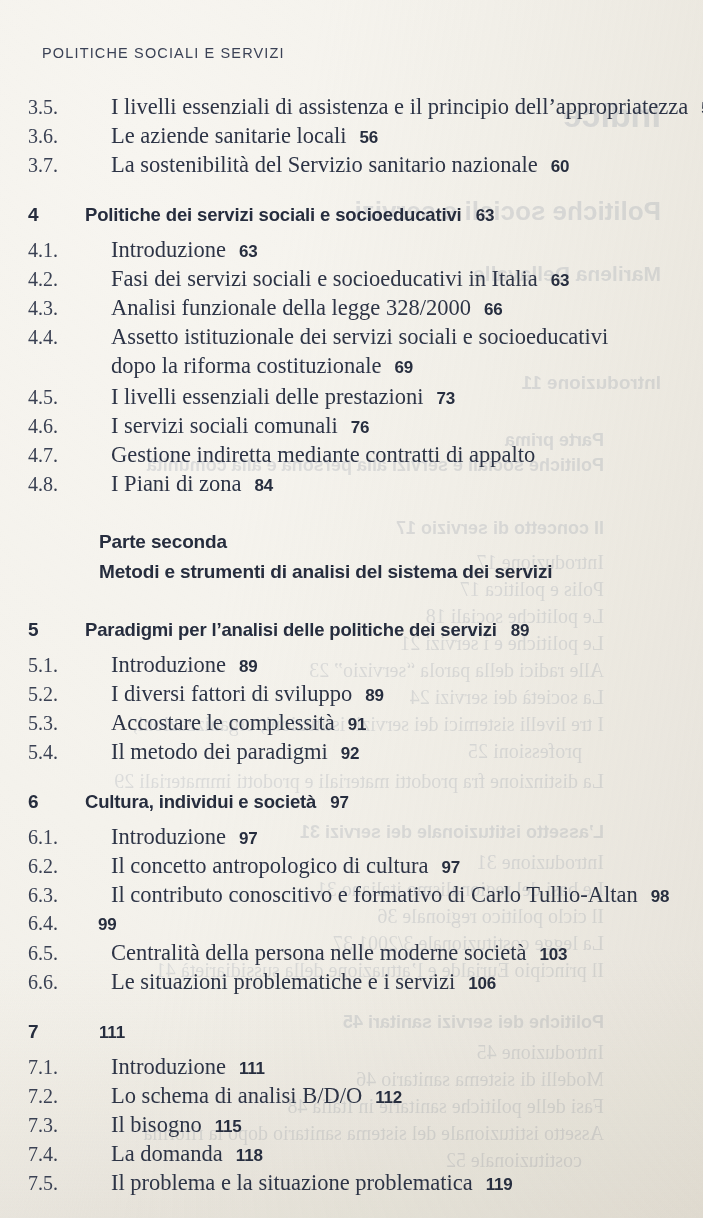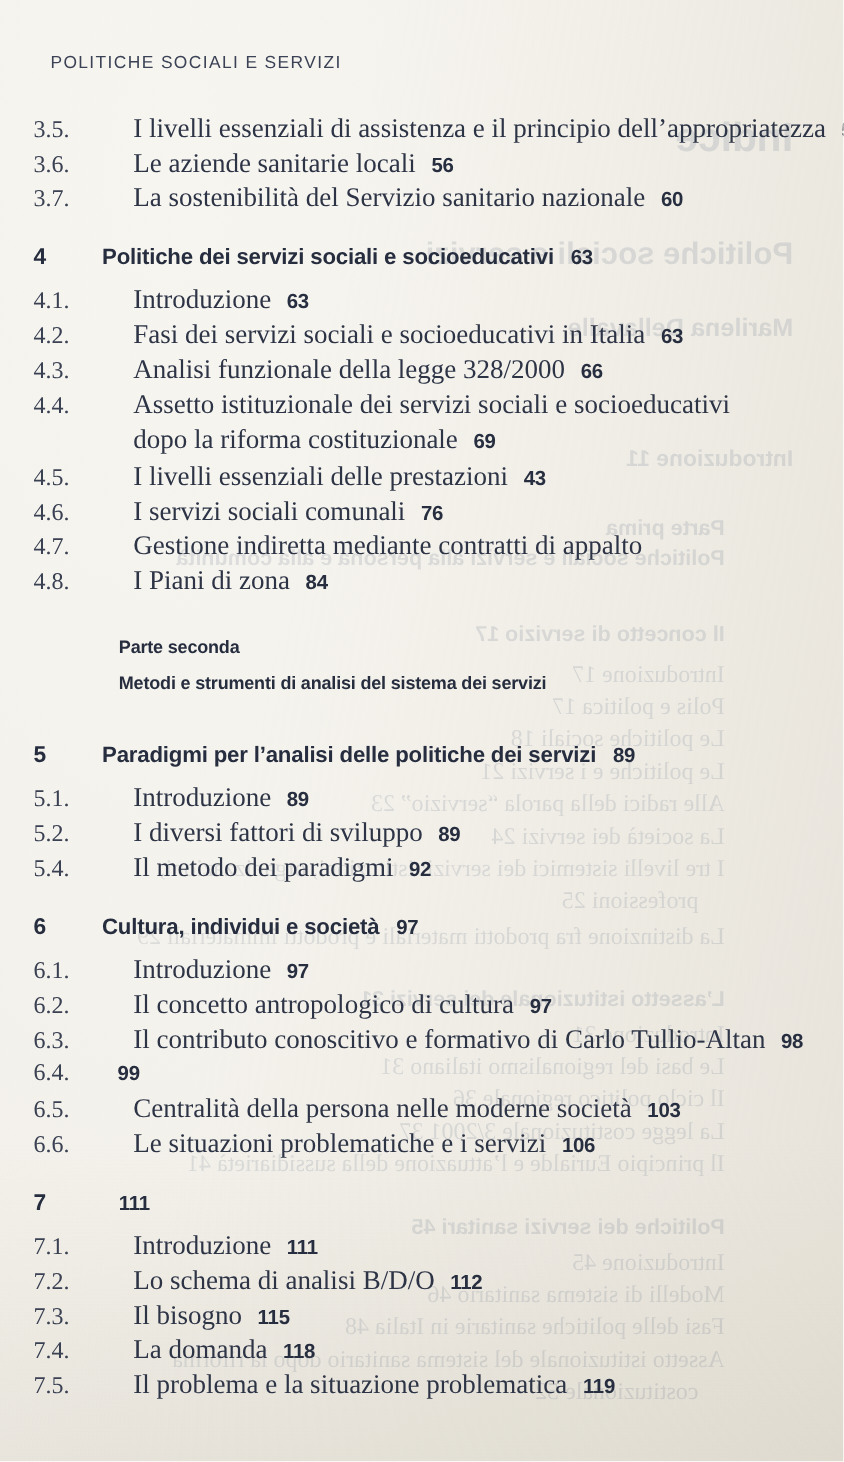--- a/index.html
+++ b/index.html
@@ -134,21 +134,21 @@
     font-weight: bold;
     font-size: 17px;
     margin-left: 14px;
     letter-spacing: -0.2px;
   }
 
   
   .part {
     font-family: "Liberation Sans", sans-serif;
     font-weight: bold;
-    font-size: 15px;
+    font-size: 19px;
     color: #262d3e;
     padding-left: 99px;
     letter-spacing: -0.15px;
   }
   .part .pline { height: 30px; white-space: nowrap; }
 
   .gap-lg { height: 29px; }
   .gap-md { height: 22px; }
 </style>
 </head>
@@ -233,21 +233,21 @@
           <span class="title">Assetto istituzionale dei servizi sociali e socioeducativi</span>
         </div>
         <div class="row sub cont">
           <span class="num">4.4.</span>
           <span class="title">dopo la riforma costituzionale</span>
           <span class="pg">69</span>
         </div>
         <div class="row sub">
           <span class="num">4.5.</span>
           <span class="title">I livelli essenziali delle prestazioni</span>
-          <span class="pg">43</span>
+          <span class="pg">73</span>
         </div>
         <div class="row sub">
           <span class="num">4.6.</span>
           <span class="title">I servizi sociali comunali</span>
           <span class="pg">76</span>
         </div>
         <div class="row sub">
           <span class="num">4.7.</span>
           <span class="title">Gestione indiretta mediante contratti di appalto</span>
         </div>
@@ -271,20 +271,25 @@
           <span class="num">5.1.</span>
           <span class="title">Introduzione</span>
           <span class="pg">89</span>
         </div>
         <div class="row sub">
           <span class="num">5.2.</span>
           <span class="title">I diversi fattori di sviluppo</span>
           <span class="pg">89</span>
         </div>
         <div class="row sub">
+          <span class="num">5.3.</span>
+          <span class="title">Accostare le complessità</span>
+          <span class="pg">91</span>
+        </div>
+        <div class="row sub">
           <span class="num">5.4.</span>
           <span class="title">Il metodo dei paradigmi</span>
           <span class="pg">92</span>
         </div>
         <div class="gap-md"></div>
         <div class="row chapter">
           <span class="num">6</span>
           <span class="title">Cultura, individui e società</span>
           <span class="pg">97</span>
         </div>

